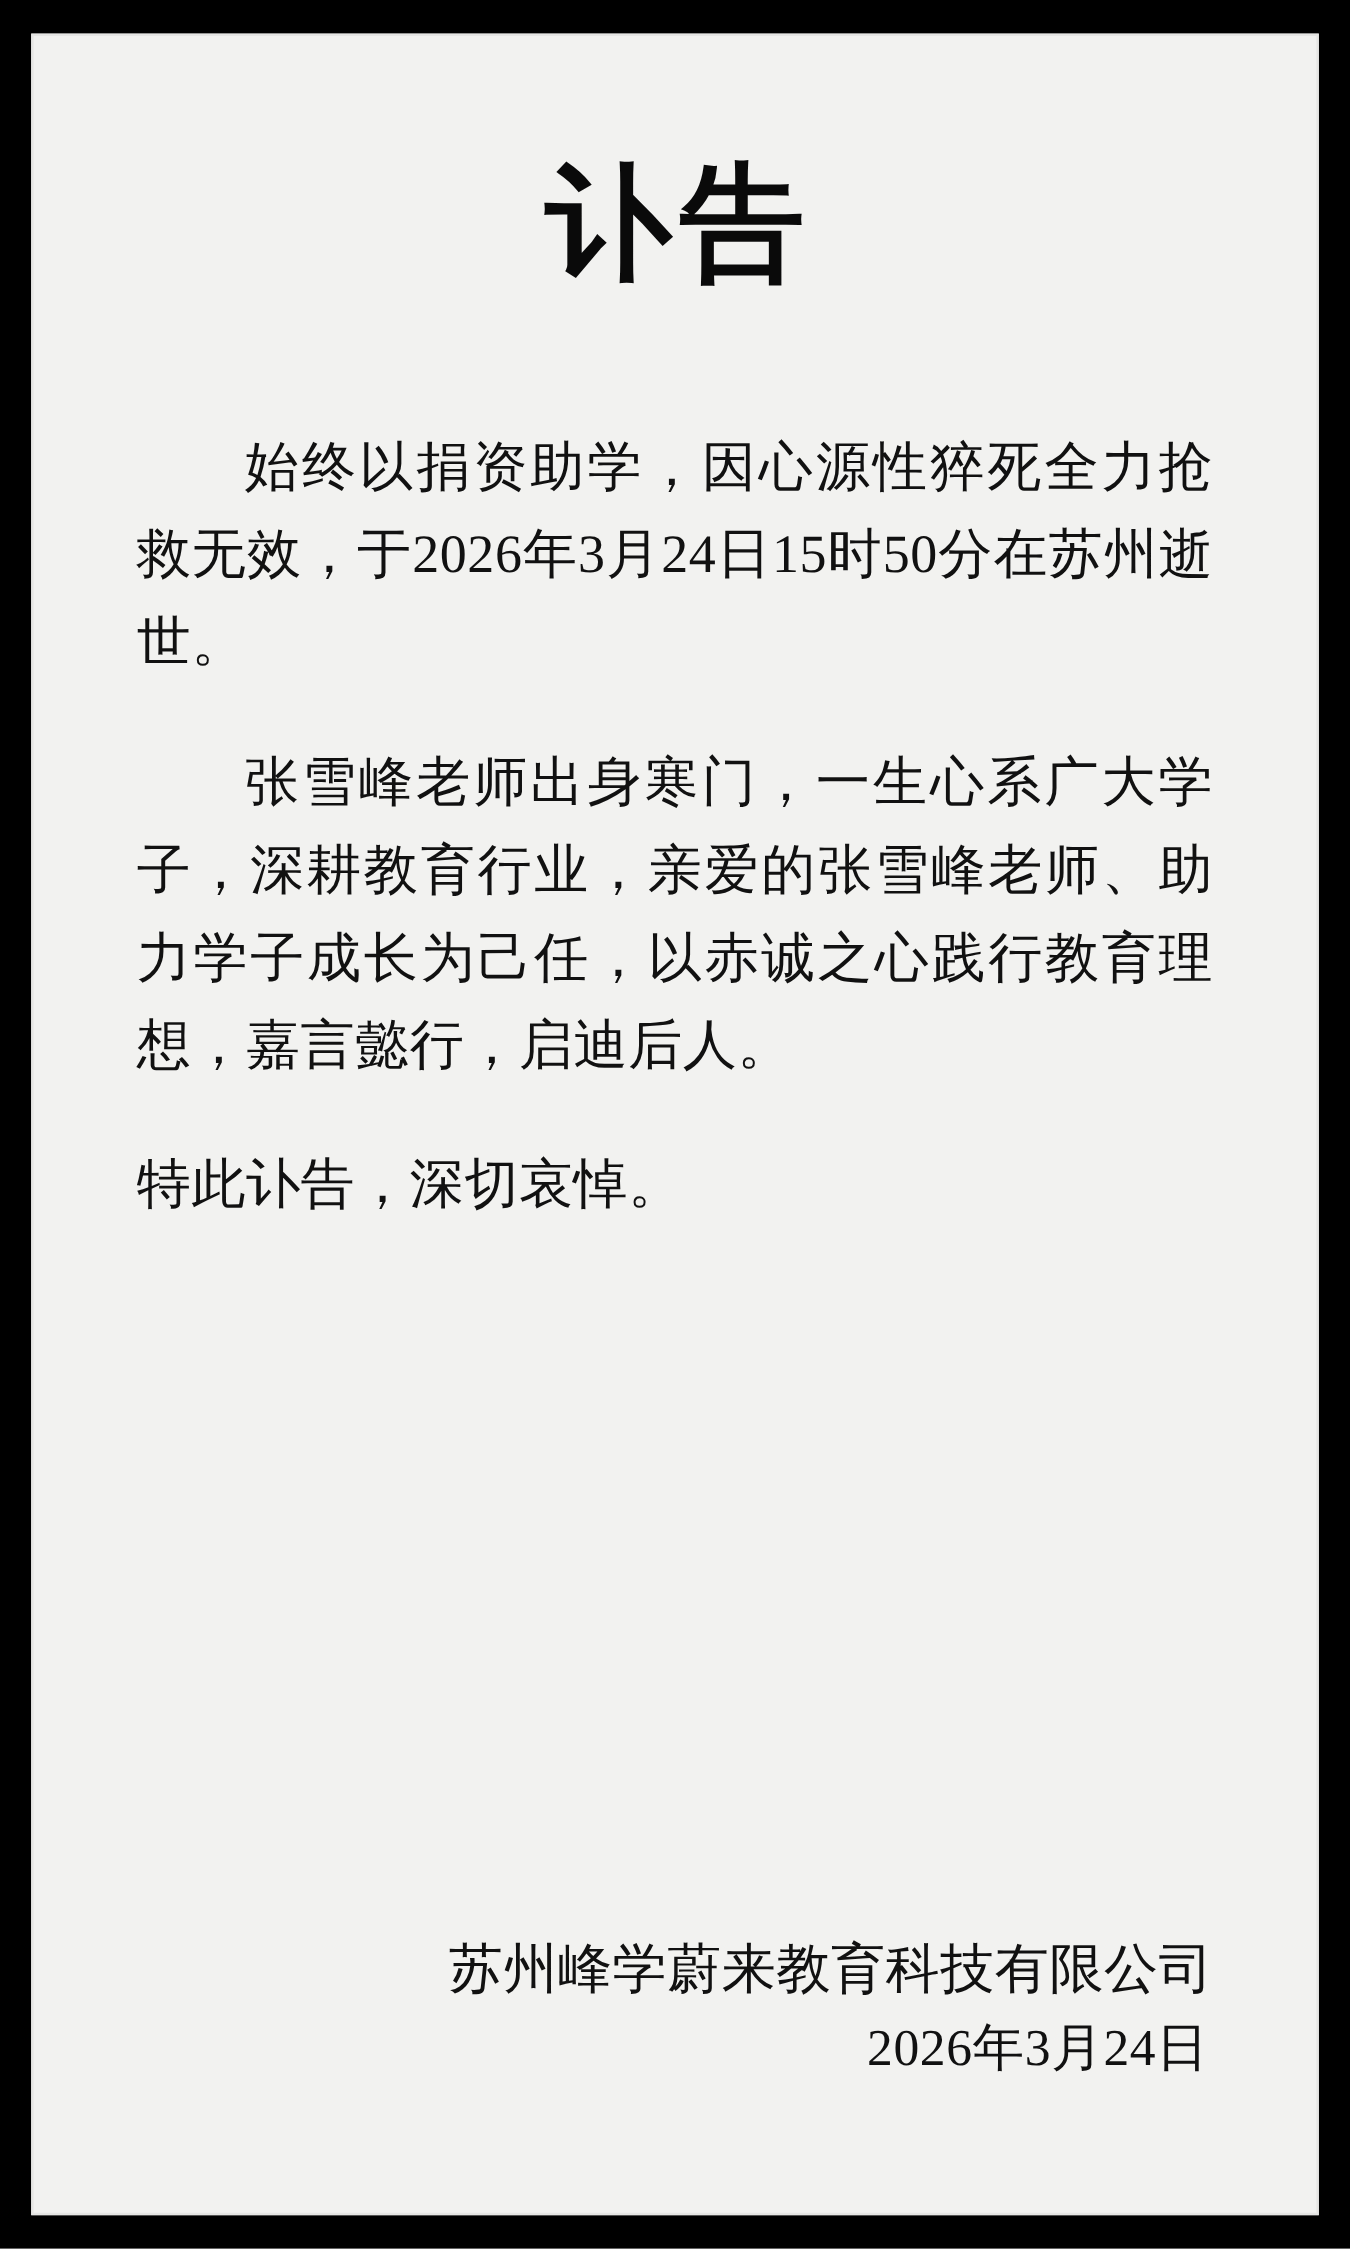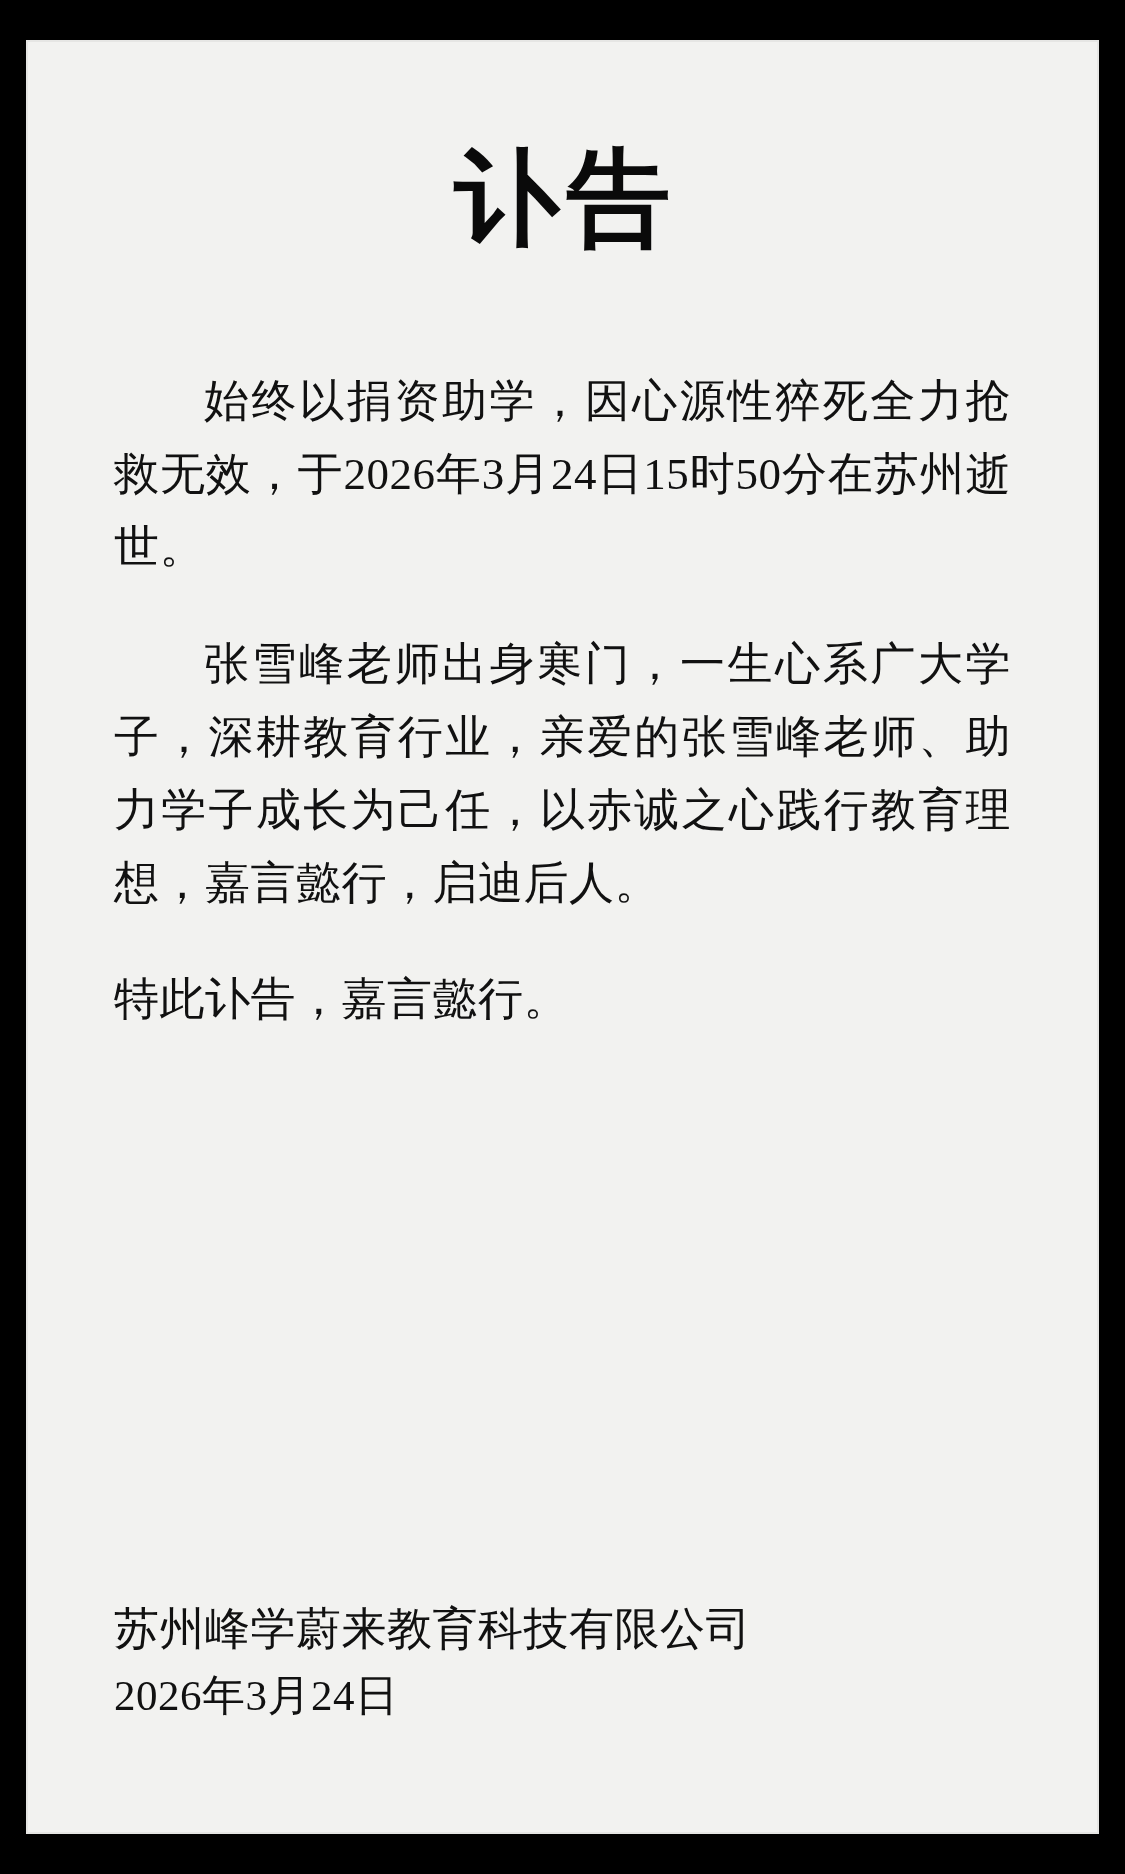--- a/index.html
+++ b/index.html
@@ -11,21 +11,21 @@
     width: 1125px;
     height: 1874px;
     font-family: "Liberation Serif", "DejaVu Serif", serif;
   }
 
   .page {
     width: 1125px;
     height: 1874px;
     box-sizing: border-box;
     background: #000000;
-    padding: 40px 26px;
+    padding: 28px 26px;
   }
 
   .sheet {
     width: 100%;
     height: 100%;
     box-sizing: border-box;
     background: #f2f2f0;
     border: 2px solid #e6e6e4;
     padding: 78px 86px 60px 86px;
     display: flex;
@@ -65,20 +65,21 @@
   }
 
   .spacer {
     flex: 1 1 auto;
     min-height: 40px;
   }
 
   .signature {
     margin-top: 10px;
     margin-bottom: 44px;
+    text-align: right;
   }
 
   .sign-org {
     font-family: "Liberation Serif", "DejaVu Serif", serif;
     font-size: 45px;
     line-height: 1.5;
     color: #111111;
     letter-spacing: 0.5px;
   }
 
@@ -95,21 +96,21 @@
 <body>
 
 <div class="page">
   <div class="sheet">
 
     <h1 class="title">讣告</h1>
 
     <div class="body-block">
       <p class="para indent">始终以捐资助学，因心源性猝死全力抢救无效，于2026年3月24日15时50分在苏州逝世。</p>
       <p class="para indent">张雪峰老师出身寒门，一生心系广大学子，深耕教育行业，亲爱的张雪峰老师、助力学子成长为己任，以赤诚之心践行教育理想，嘉言懿行，启迪后人。</p>
-      <p class="para">特此讣告，嘉言懿行。</p>
+      <p class="para">特此讣告，深切哀悼。</p>
     </div>
 
     <div class="spacer"></div>
 
     <div class="signature">
       <div class="sign-org">苏州峰学蔚来教育科技有限公司</div>
       <div class="sign-date">2026年3月24日</div>
     </div>
 
   </div>

